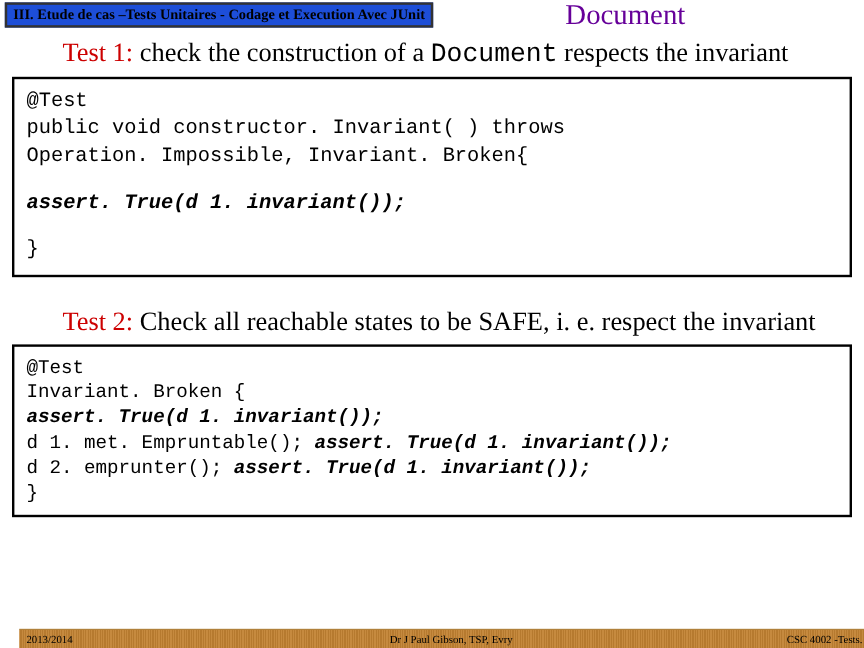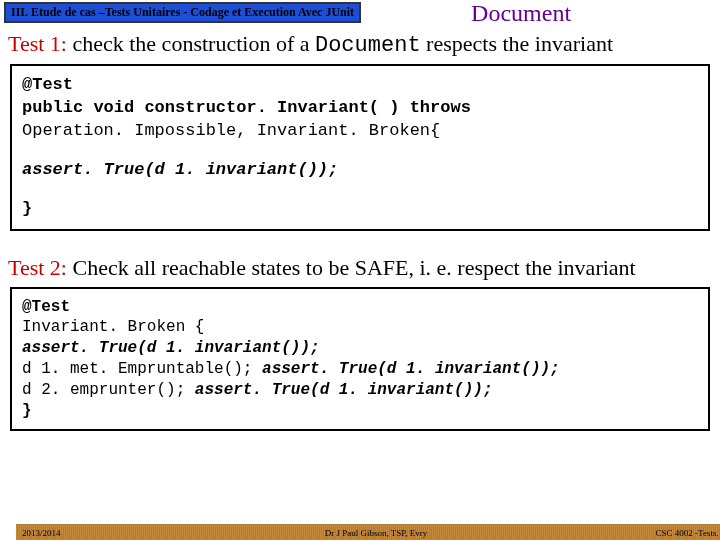--- a/index.html
+++ b/index.html
@@ -27,33 +27,34 @@
   }
   .doc-title {
     font-size: 24px;
     color: #660099;
     margin-left: 110px;
     margin-top: -2px;
   }
   .test-heading {
     font-size: 22px;
     padding: 4px 8px 6px 8px;
+    margin-left: 44px;
   }
   .test-heading .tname { color: #cc0000; }
   .test-heading .mono { font-family: "Courier New", monospace; }
   .codebox {
     margin: 0 10px 6px 10px;
     border: 2px solid #000;
     background: #fff;
     padding: 8px 10px 8px 10px;
     font-family: "Courier New", monospace;
     font-size: 17px;
     line-height: 1.35;
   }
-  .codebox .bold { font-weight: bold; text-align: right; }
+  .codebox .bold { font-weight: normal; text-align: right; }
   .codebox .ital { font-style: italic; font-weight: bold; }
   .codebox .gap { height: 16px; }
   .codebox.small { font-size: 16px; line-height: 1.3; }
   .footer {
     position: absolute;
     bottom: 0;
     left: 16px;
     width: 720px;
     border-top: 1px solid #b0803b;
     background: repeating-linear-gradient(90deg, #c68a3f 0 1px, #b67a2f 1px 2px);

